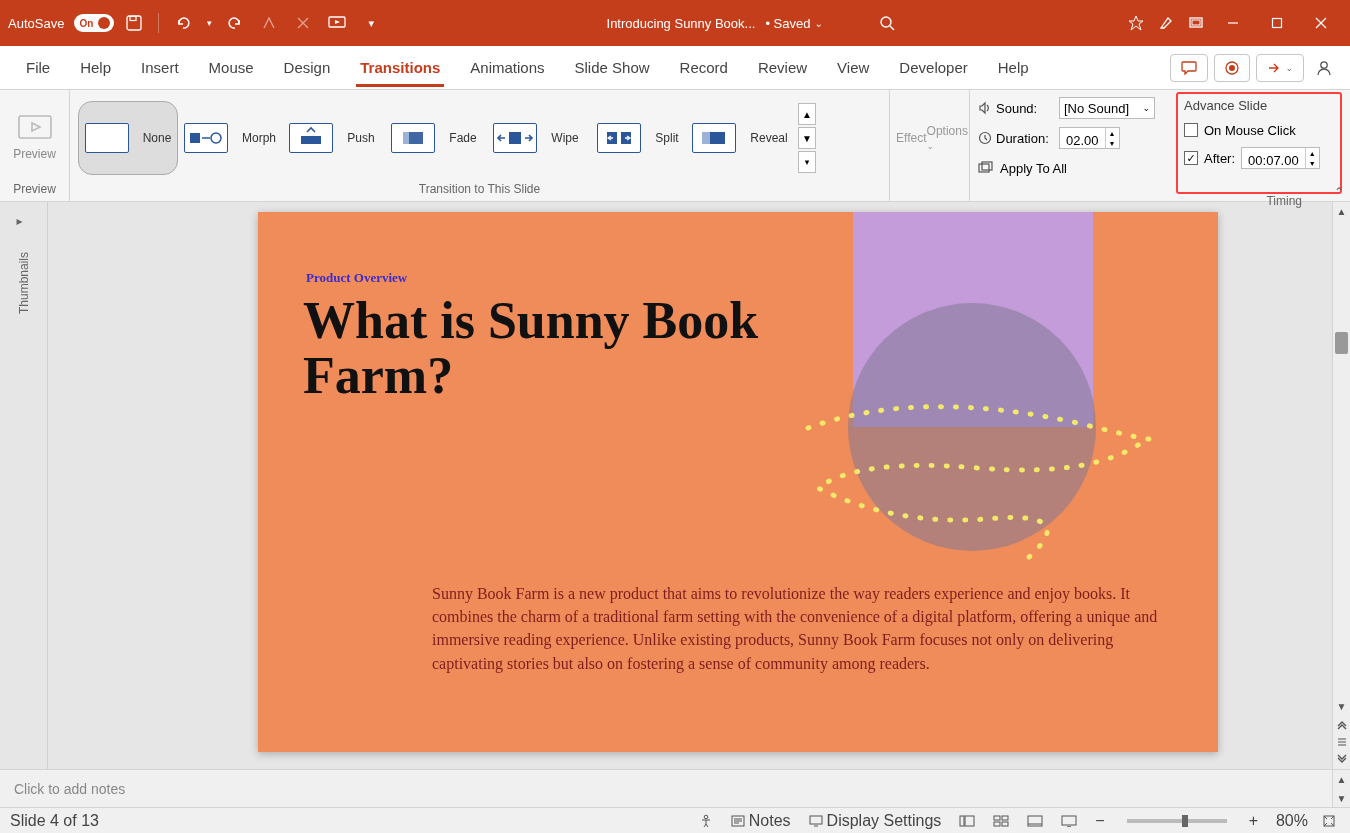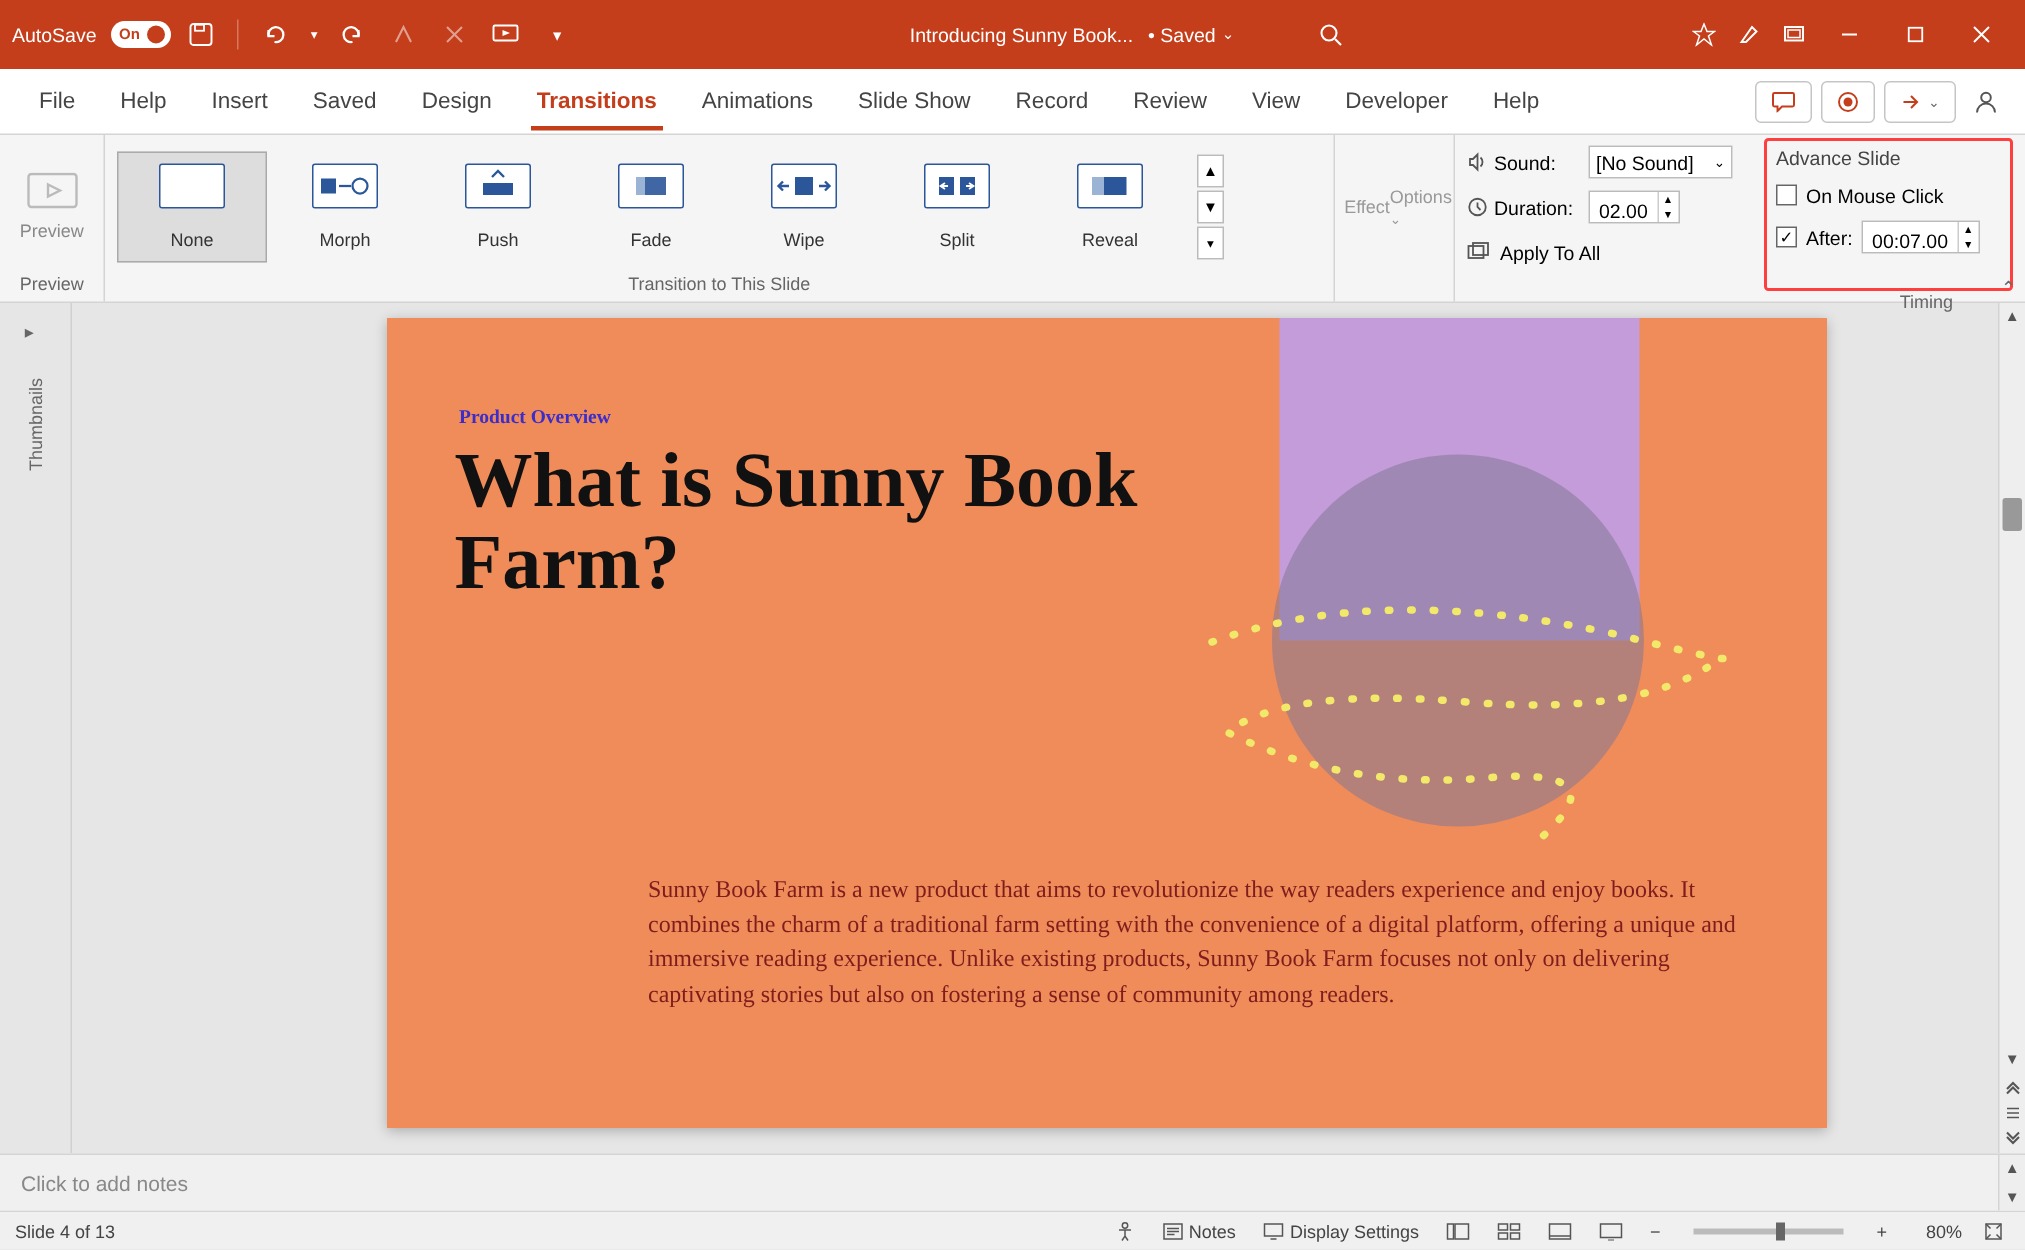--- a/index.html
+++ b/index.html
@@ -27,21 +27,21 @@
 .tab-btn { border: 1px solid #c5c5c5; border-radius: 4px; padding: 4px 10px; cursor: pointer; display:flex; align-items:center; gap:4px; height:28px; }
 
 .ribbon { height: 112px; background: #f5f5f5; border-bottom: 1px solid #d4d4d4; display: flex; position: relative; }
 .ribbon-group { display: flex; flex-direction: column; height: 100%; padding: 4px 8px 2px 8px; border-right: 1px solid #d4d4d4; }
 .ribbon-group-body { flex: 1; display: flex; align-items: center; }
 .ribbon-group-label { text-align: center; font-size: 12px; color: #666; padding-bottom: 3px; }
 .preview-group { width: 70px; }
 .preview-btn { display: flex; flex-direction: column; align-items: center; justify-content: center; gap: 6px; width: 56px; height: 72px; cursor: pointer; color: #888; }
 .transitions-group { flex: 1; min-width: 0; }
 .trans-gallery { display: flex; align-items: center; gap: 2px; width: 100%; }
-.trans-item { width: 100px; height: 74px; display: flex; flex-direction: column; align-items: center; justify-content: center; gap: 14px; cursor: pointer; border: 1px solid transparent; border-radius: 0; }
+.trans-item { width: 100px; height: 74px; display: flex; flex-direction: row; align-items: center; justify-content: center; gap: 14px; cursor: pointer; border: 1px solid transparent; border-radius: 14px; }
 .trans-item.sel { background: #ddd; border-color: #aaa; }
 .trans-item .ic { width: 44px; height: 30px; border: 1.5px solid #2b579a; border-radius: 2px; display: flex; align-items: center; justify-content: center; position: relative; background:#fff;}
 .trans-item .lbl { font-size: 12px; color: #333; }
 .gallery-nav { display: flex; flex-direction: column; gap: 2px; margin-left: 6px; }
 .gallery-nav div { width: 18px; height: 22px; border: 1px solid #bbb; display: flex; align-items: center; justify-content: center; font-size: 10px; background: #fff; cursor: pointer; }
 .effect-group { width: 80px; }
 .effect-btn { display: flex; flex-direction: row; align-items: center; justify-content: center; color: #999; font-size: 12px; width: 68px; cursor: pointer; }
 .timing-group { width: 380px; position: relative; }
 .timing-body { display: flex; width: 100%; height: 100%; align-items: flex-start; padding-top: 2px; gap: 8px; }
 .timing-col1 { width: 190px; display: flex; flex-direction: column; gap: 6px; font-size: 13px; }
@@ -71,21 +71,21 @@
 .slide .title { position: absolute; left: 45px; top: 82px; font-family: Georgia, 'Times New Roman', serif; font-weight: 800; font-size: 52px; line-height: 1.05; color: #111; width: 520px; }
 .slide .body { position: absolute; left: 174px; top: 370px; right: 50px; font-family: Georgia, 'Times New Roman', serif; font-size: 16px; line-height: 1.45; color: #7f1d1d; }
 .slide .purple-rect { position: absolute; left: 595px; top: 0; width: 240px; height: 215px; background: #c49cd9; }
 .slide .circle { position: absolute; left: 590px; top: 91px; width: 248px; height: 248px; border-radius: 50%; background: rgba(130,120,150,0.55); }
 .slide .swirl { position: absolute; left: 540px; top: 186px; width: 370px; height: 180px; pointer-events:none; }
 
 .notes { height: 38px; background: #f0f0f0; border-top: 1px solid #d4d4d4; display: flex; align-items: center; padding: 0 14px; color: #888; font-size: 14px; position: relative; }
 .notes .scroll { position:absolute; right:0; top:0; bottom:0; width:18px; border-left:1px solid #d4d4d4; background:#eee;}
 .notes .scroll .arrow { position:absolute; left:0; right:0; height:18px; display:flex; align-items:center; justify-content:center; font-size:10px; color:#555; cursor:pointer;}
 
-.statusbar { height: 26px; background: #f0f0f0; border-top: 1px solid #d4d4d4; display: flex; align-items: center; padding: 0 10px; font-size: 12px; color: #444; gap: 10px; }
+.statusbar { height: 26px; background: #f0f0f0; border-top: 1px solid #d4d4d4; display: flex; align-items: center; padding: 0 10px; font-size: 16px; color: #444; gap: 10px; }
 .statusbar .spacer { flex: 1; }
 .status-btn { display: flex; align-items: center; gap: 4px; cursor: pointer; padding: 2px 4px; }
 .zoom-slider { width: 100px; height: 4px; background: #bbb; position: relative; margin: 0 8px; }
 .zoom-slider .handle { position: absolute; top: -4px; left: 55px; width: 6px; height: 12px; background: #666; }
 svg { display:block; }
 </style>
 </head>
 <body>
 
 <div class="titlebar">
@@ -179,21 +179,21 @@
           <line x1="11" y1="1" x2="1" y2="11" stroke="white" stroke-width="1.3"></line>
         </svg>
       </div>
   </div>
 </div>
 
 <div class="tabs">
   <div class="tab">File</div>
   <div class="tab">Help</div>
   <div class="tab">Insert</div>
-  <div class="tab">Saved</div>
+  <div class="tab">Mouse</div>
   <div class="tab">Design</div>
   <div class="tab active">Transitions</div>
   <div class="tab">Animations</div>
   <div class="tab">Slide Show</div>
   <div class="tab">Record</div>
   <div class="tab">Review</div>
   <div class="tab">View</div>
   <div class="tab">Developer</div>
   <div class="tab">Help</div>
   <div class="tab-right">

